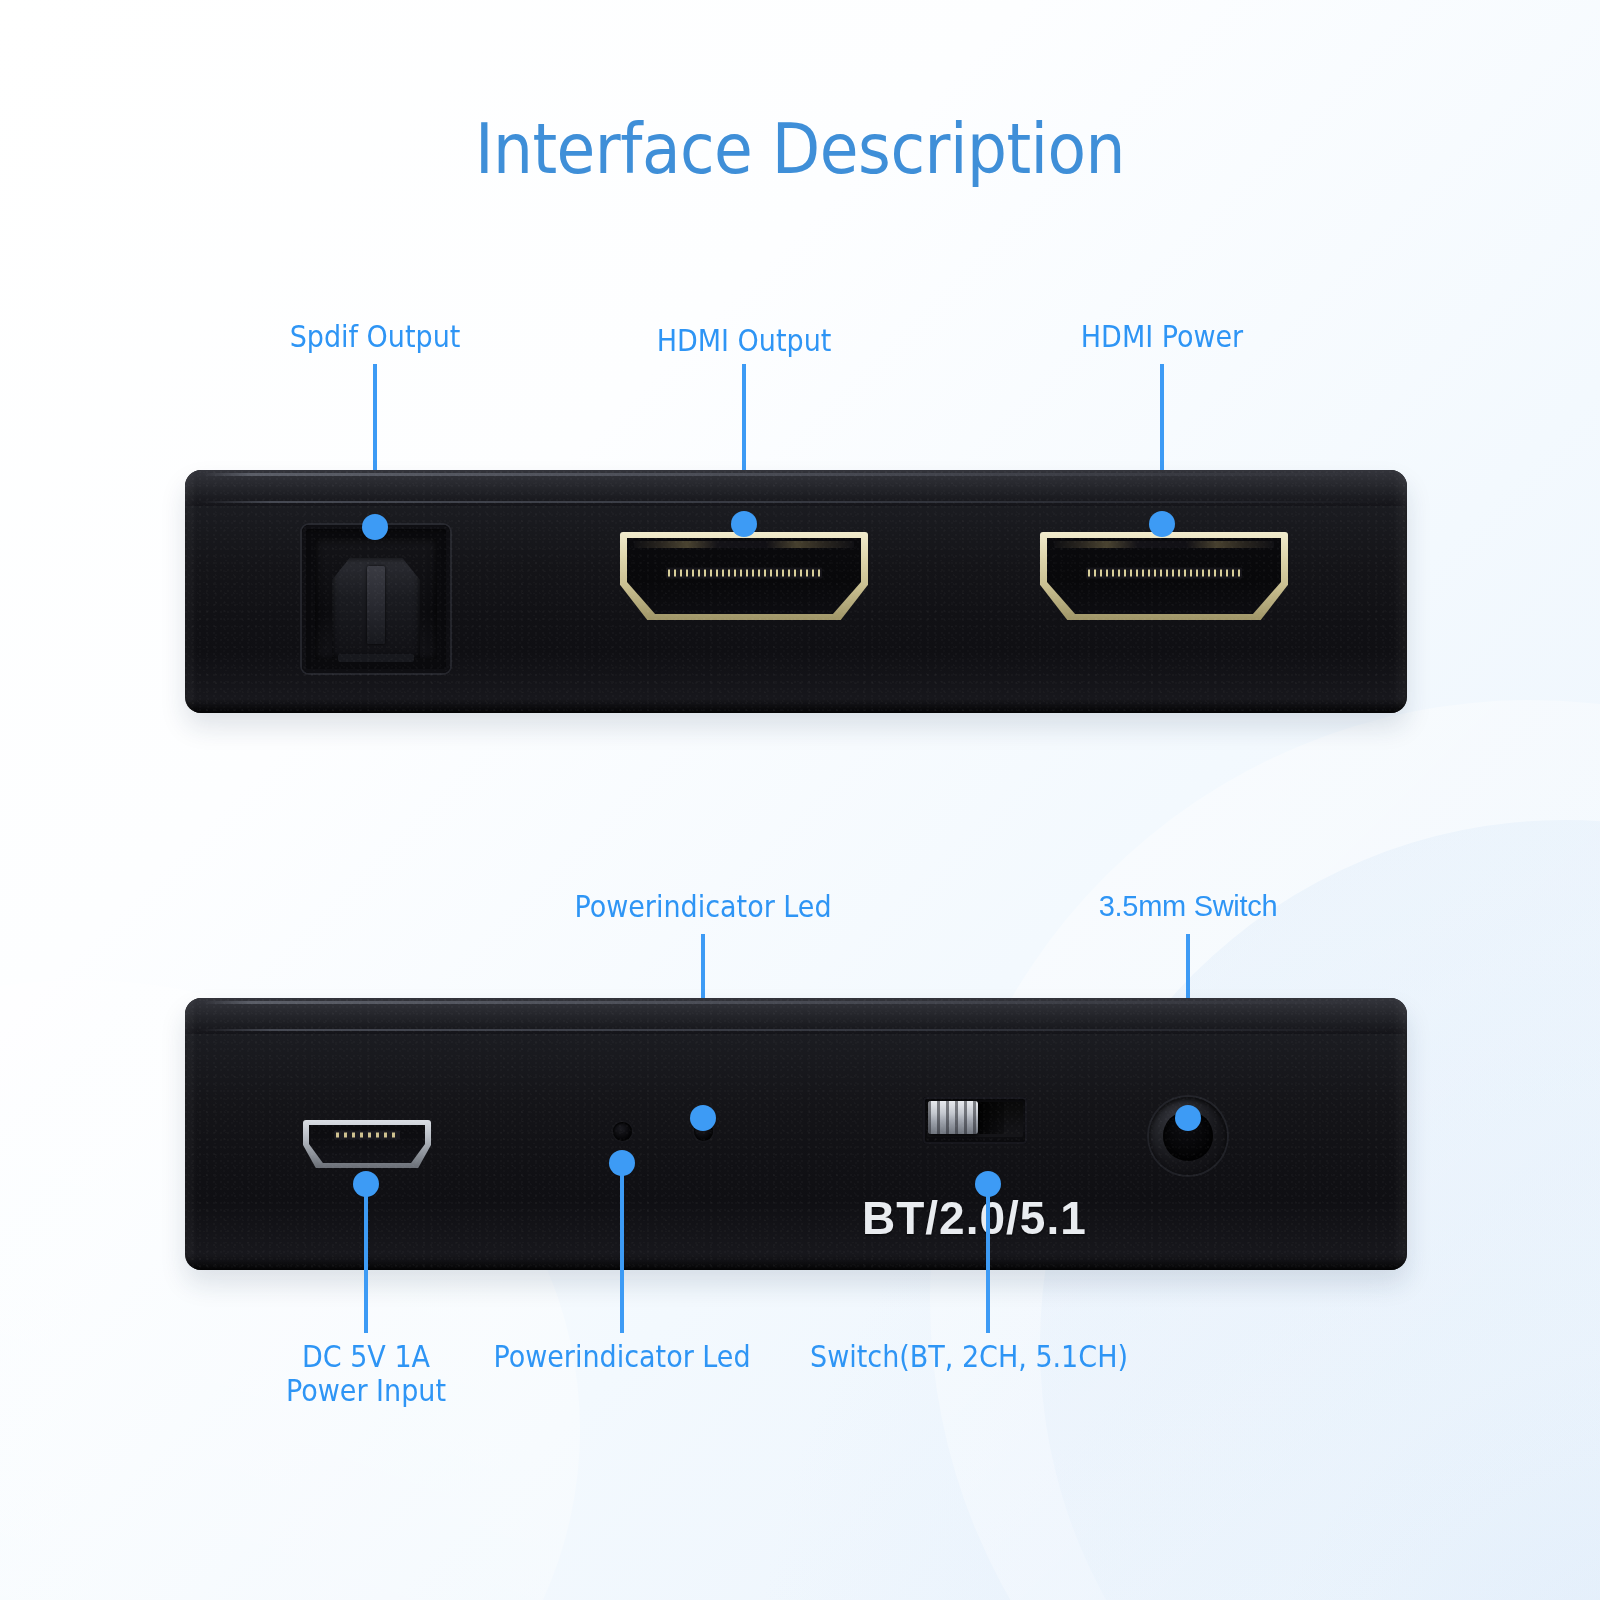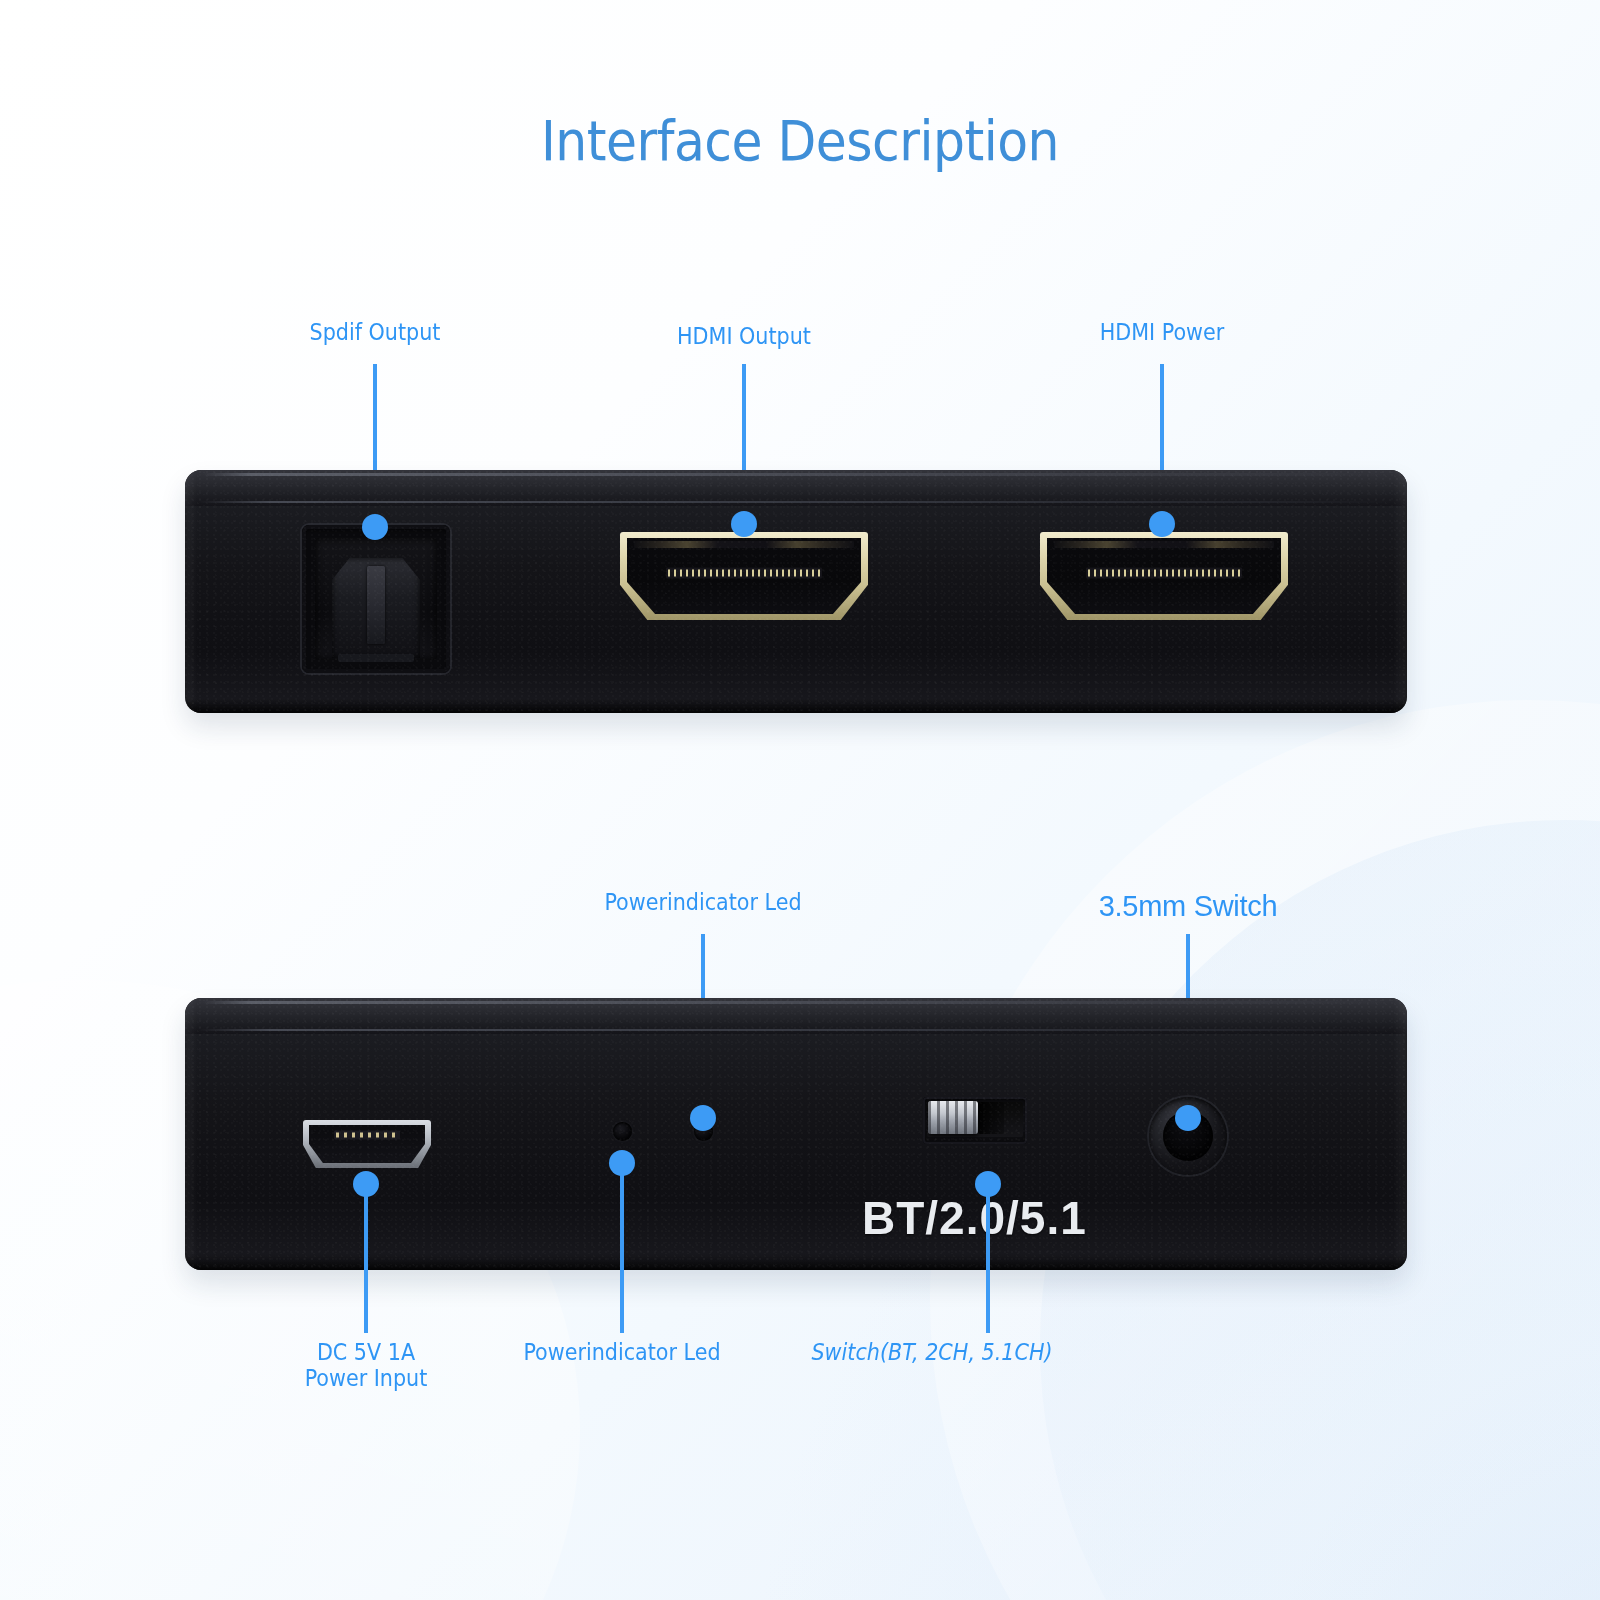--- a/index.html
+++ b/index.html
@@ -55,33 +55,33 @@
     opacity: .6;
   }
 
   
   .title {
     position: absolute;
     left: 0; top: 108px;
     width: 1600px;
     text-align: center;
     font-family: "DejaVu Sans Condensed", "Liberation Sans Narrow", "Liberation Sans", sans-serif;
-    font-size: 56px;
+    font-size: 70px;
     font-weight: 400;
     letter-spacing: -0.5px;
     color: #3f8fd8;
     white-space: nowrap;
   }
 
   
   .label {
     position: absolute;
     color: #2e95f5;
     font-family: "DejaVu Sans Condensed", "Liberation Sans Narrow", "Liberation Sans", sans-serif;
-    font-size: 23px;
+    font-size: 30px;
     font-weight: 400;
     line-height: 1.12;
     white-space: nowrap;
     text-align: center;
     transform: translateX(-50%);
   }
   .label.wide {
     font-family: "Liberation Sans", sans-serif;
     font-size: 29px;
     letter-spacing: -0.3px;
@@ -480,15 +480,15 @@
     <span>DC 5V 1A</span>
     <span class="l2">Power Input</span>
   </div>
 
   <div class="leader" style="left:622px; top:1165px; height:168px;"></div>
   <div class="dot" style="left:622px; top:1163px;"></div>
   <div class="label" style="left:622px; top:1340px;">Powerindicator Led</div>
 
   <div class="leader" style="left:988px; top:1185px; height:148px;"></div>
   <div class="dot" style="left:988px; top:1184px;"></div>
-  <div class="label" style="left:932px; top:1340px;font-style:italic;">Switch(BT, 2CH, 5.1CH)</div>
+  <div class="label" style="left:969px; top:1340px;">Switch(BT, 2CH, 5.1CH)</div>
 
 </div>
 
 </body></html>

